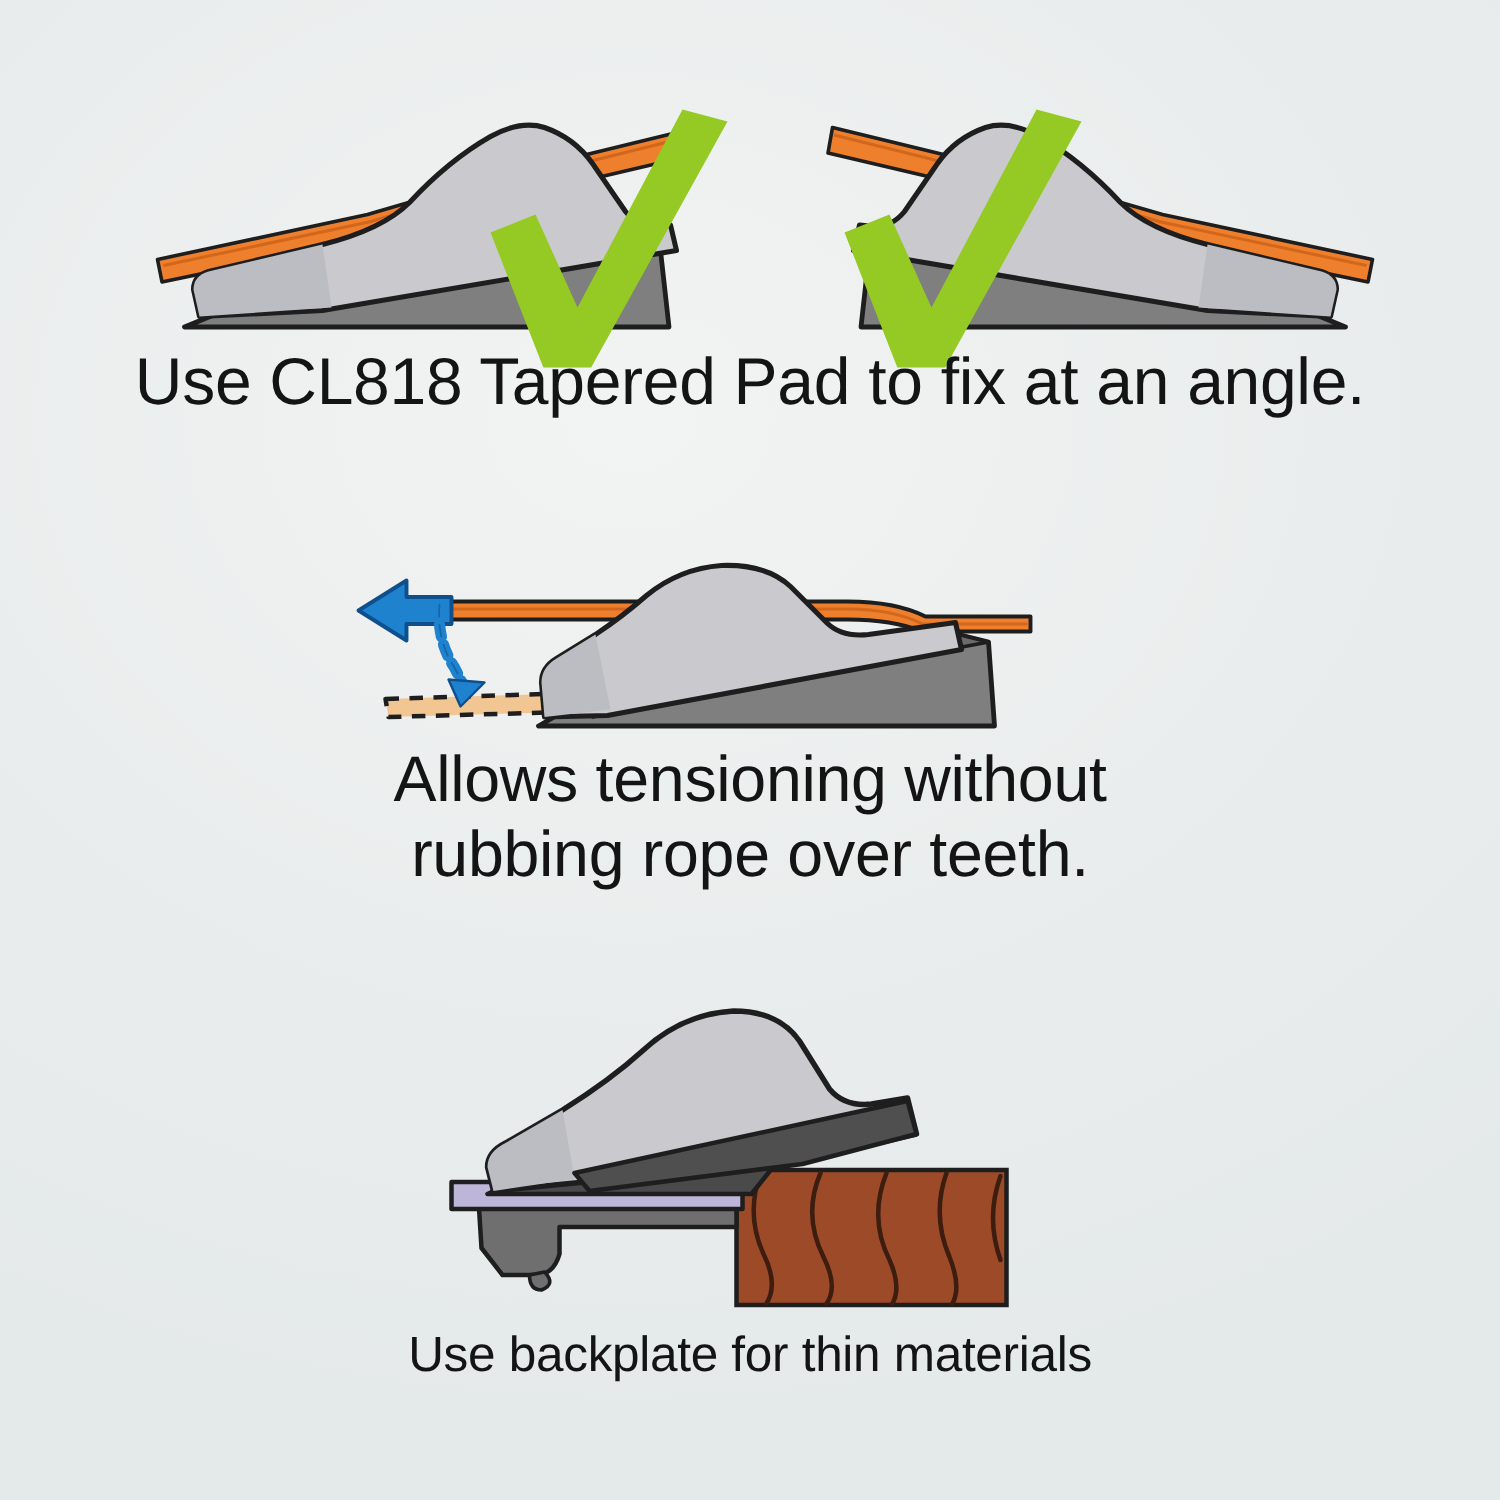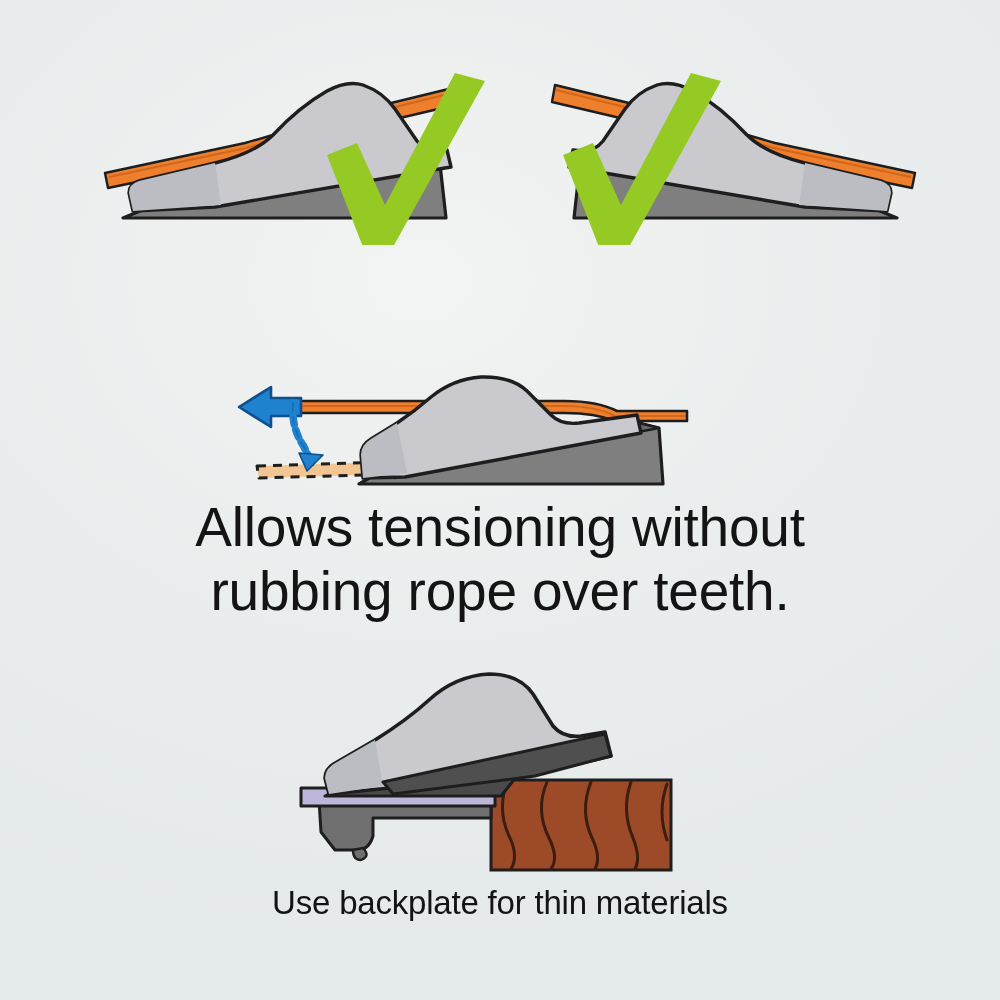--- a/index.html
+++ b/index.html
@@ -37,21 +37,21 @@
     width: 1000px;
     text-align: center;
     color: #141414;
     font-family: "Liberation Sans", sans-serif;
     font-weight: 400;
     letter-spacing: -0.2px;
     line-height: 1.16;
     white-space: pre-line;
   }
   #caption-1 { top: 229px;  font-size: 44px; }
-  #caption-2 { top: 496px;  font-size: 55px; }
+  #caption-2 { top: 496px;  font-size: 43px; }
   #caption-3 { top: 884px;  font-size: 33px; }
 </style>
 </head>
 <body>
 
 <div id="page">
 
   <div class="panel" style="top:40px;height:190px;">
 
     <svg class="fig" width="420" height="190" viewBox="0 0 420 190" style="position:absolute;left:95px;top:15px;">
@@ -121,20 +121,21 @@
           <path d="M 38,156 L 34,138 Q 34,129 44,126 L 120,108 L 126,150 Z" fill="#bcbcc3" stroke="none"></path>
         </g>
       </g>
 
       <g>
         <path d="M 58,100 L 88,88 L 116,150 L 186,18 L 216,26 L 124,192 L 94,192 Z" fill="#95c923" stroke="none"></path>
       </g>
     </svg>
   </div>
 
+  <div class="caption" id="caption-1">Use CL818 Tapered Pad to fix at an angle.</div>
 
   <div class="panel" style="top:365px;height:125px;">
     <svg class="fig" width="460" height="125" viewBox="0 0 460 125" style="position:absolute;left:235px;top:0;">
 
       <g>
         <path d="M 22,101 L 150,97 Q 185,96 196,86 L 200,74 L 212,74 L 209,90
                  Q 204,106 166,109 L 24,113 Z" fill="#f2c693" stroke="#1e1e1e" stroke-width="3" stroke-dasharray="9 7" stroke-linejoin="round"></path>
       </g>
 
       <g>

